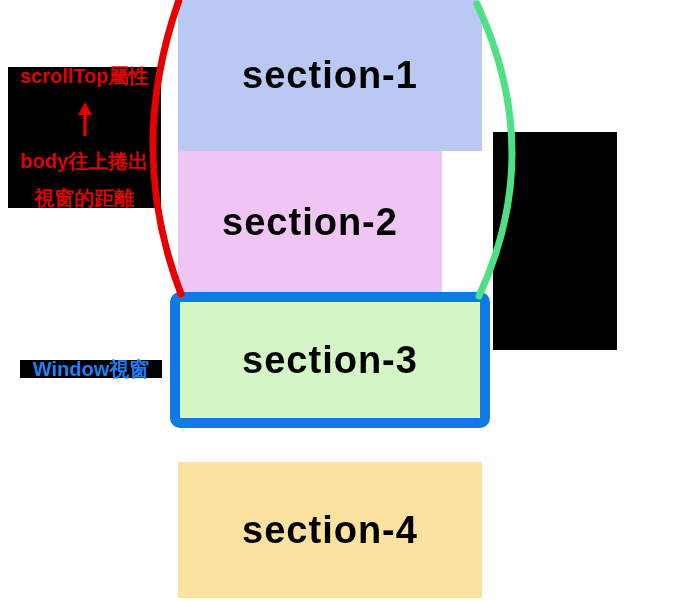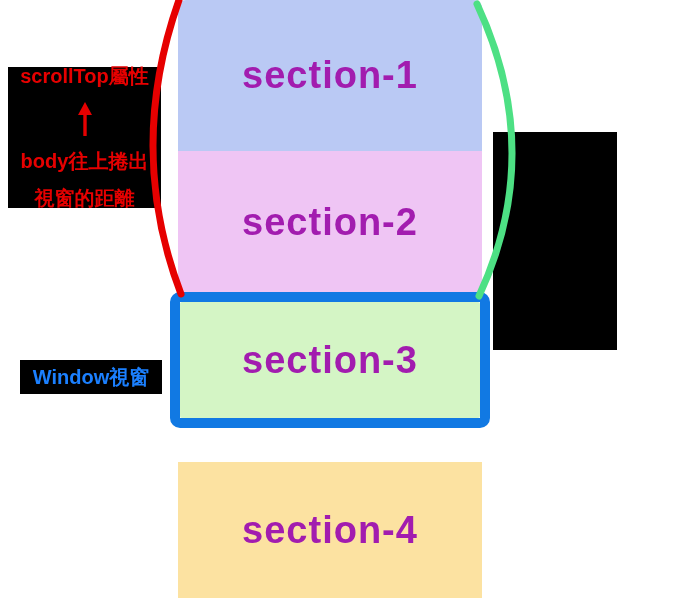--- a/index.html
+++ b/index.html
@@ -3,40 +3,40 @@
 <meta charset="utf-8">
 <style>
   html,body{margin:0;padding:0;background:#ffffff;}
   #stage{
     position:relative;width:700px;height:602px;overflow:hidden;background:#ffffff;
     font-family:"Liberation Sans","DejaVu Sans",sans-serif;
   }
   .abs{position:absolute;}
   .section{
     display:flex;align-items:center;justify-content:center;
-    font-weight:bold;font-size:38px;color:#a21caf;letter-spacing:1px;
+    font-weight:bold;font-size:38px;color:#000000;letter-spacing:1px;
   }
   #section-1{left:178px;top:0;width:304px;height:151px;border-radius:8px 8px 0 0;}
-  #section-2{left:178px;top:151px;width:304px;height:142px;align-items:center;}
+  #section-2{left:178px;top:151px;width:264px;height:142px;align-items:center;}
   #window-box{
     left:170px;top:292px;width:320px;height:136px;box-sizing:border-box;
     border:10px solid #1179e3;border-radius:10px;z-index:2;
   }
   #section-3{width:100%;height:100%;border-radius:2px;}
   #section-4{left:178px;top:462px;width:304px;height:136px;}
 
   #scrolltop-note{
     left:8px;top:67px;width:153px;height:141px;z-index:3;
     display:flex;flex-direction:column;align-items:center;justify-content:center;
     text-align:center;font-weight:bold;font-size:20px;line-height:25px;
   }
   #scrolltop-note .arrow-wrap{height:36px;display:flex;align-items:center;justify-content:center;}
 
   #window-note{
-    left:20px;top:360px;width:142px;height:34px;z-index:3;
+    left:20px;top:360px;width:142px;height:18px;z-index:3;
     display:flex;align-items:center;justify-content:center;
     font-weight:bold;font-size:20px;text-align:right;
   }
 
   #right-box{left:493px;top:132px;width:124px;height:218px;z-index:1;}
   #sections-note{
     left:568px;top:224px;z-index:3;
     font-weight:bold;font-size:22px;
     -webkit-text-stroke:2px #fff;
     text-shadow:0 0 1px #fff;

